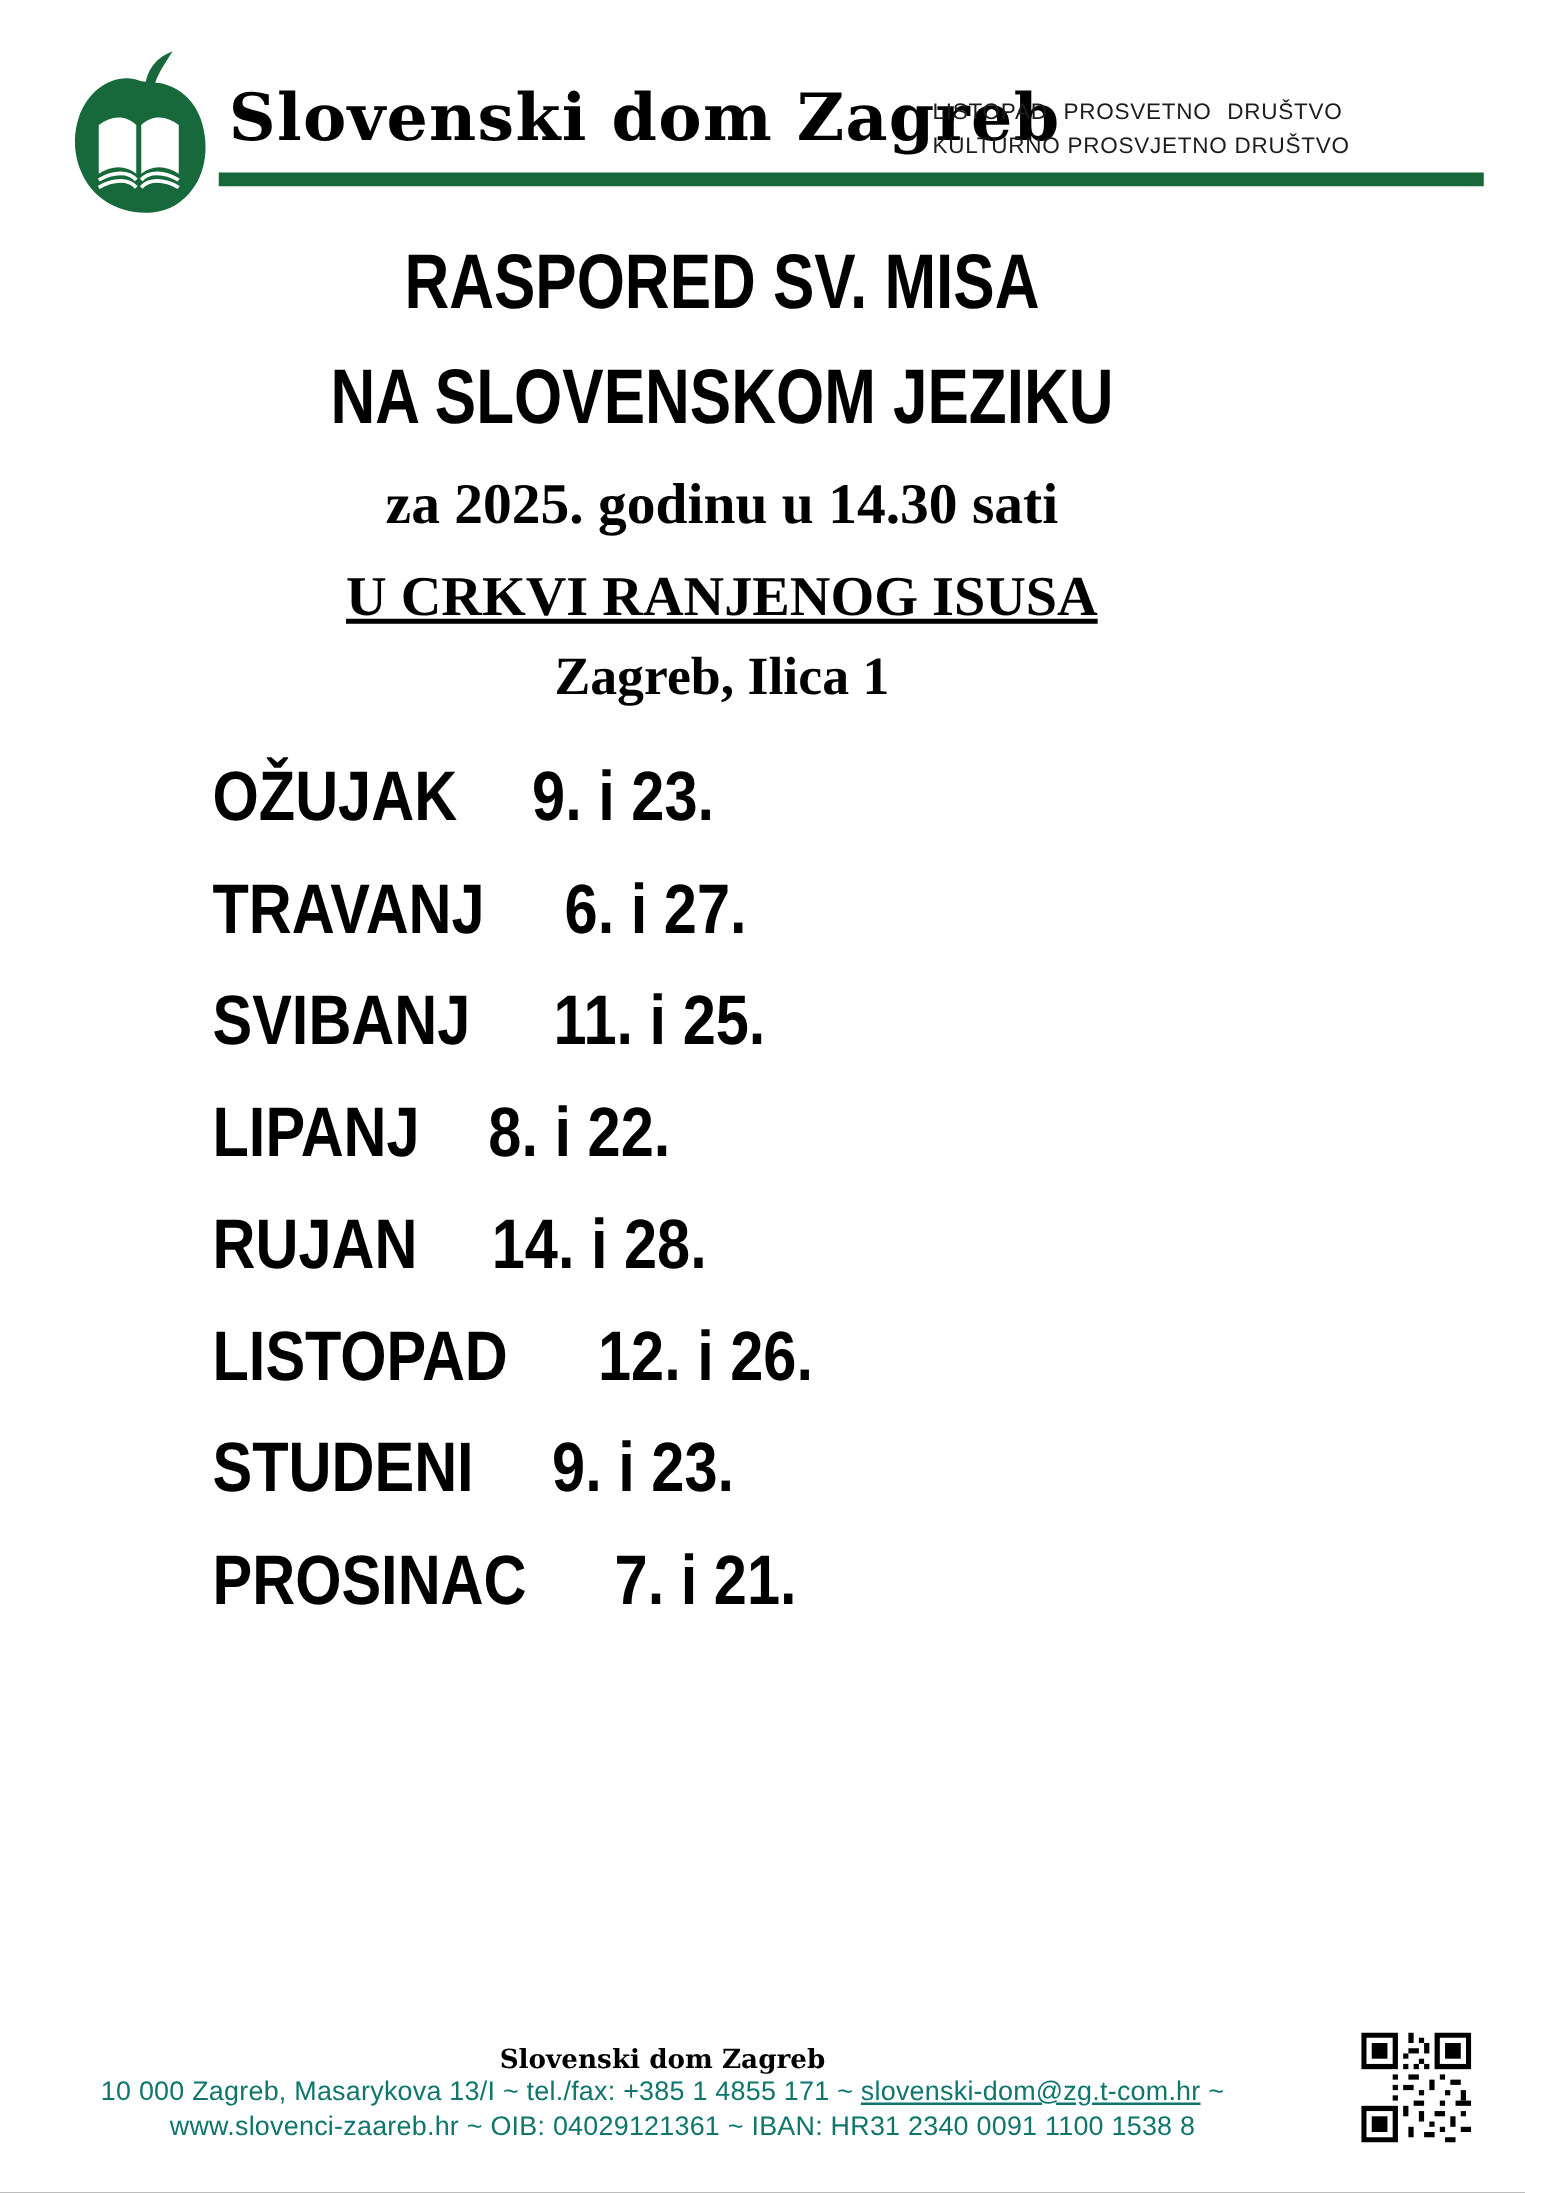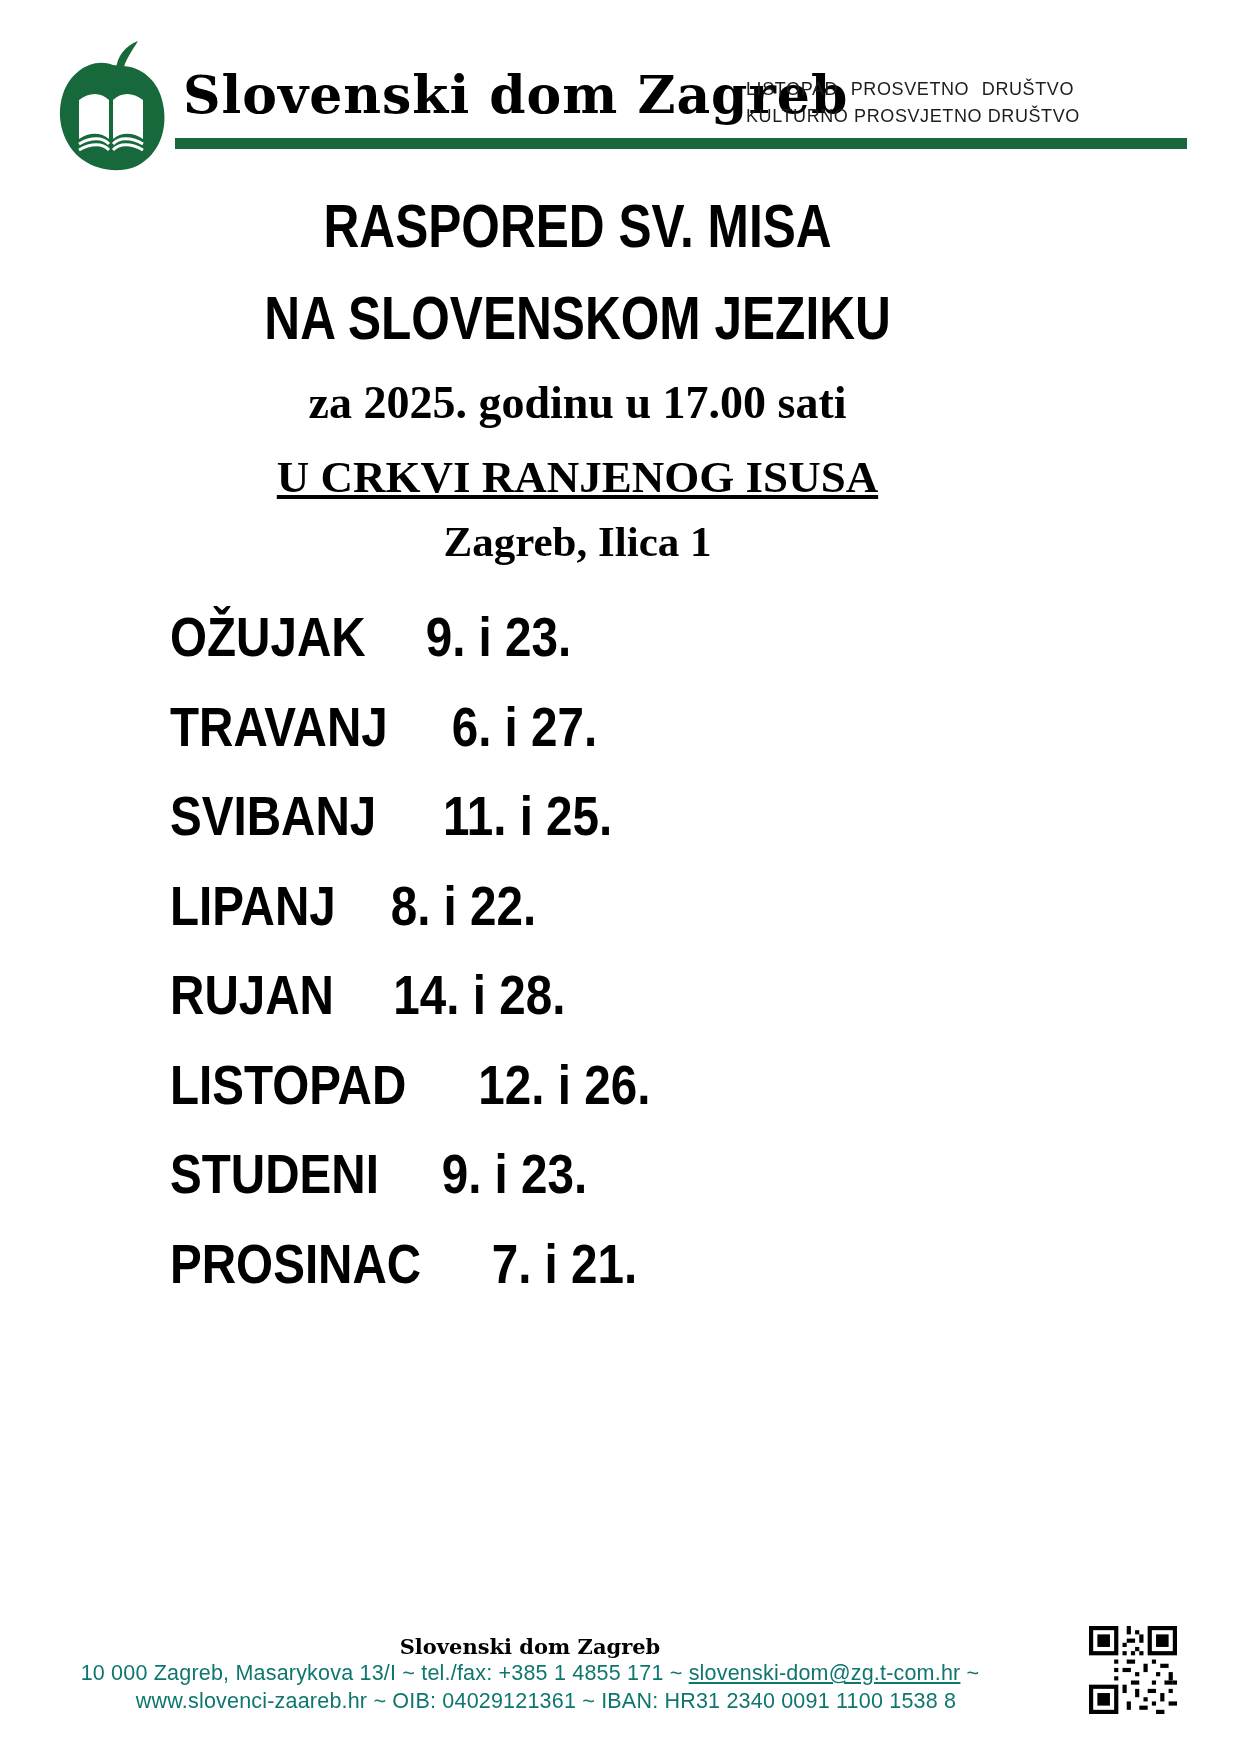--- a/index.html
+++ b/index.html
@@ -87,21 +87,21 @@
     <div class="org-line2">KULTURNO PROSVJETNO DRUŠTVO</div>
   </div>
   <div class="green-bar" style="background: rgb(23, 105, 59);"></div>
 
   <div class="center-col" id="title1">
     <span class="condensed t-main">RASPORED SV. MISA</span>
   </div>
   <div class="center-col" id="title2">
     <span class="condensed t-main">NA SLOVENSKOM JEZIKU</span>
   </div>
-  <div class="center-col serif" id="title3">za 2025. godinu u 17.00 sati</div>
+  <div class="center-col serif" id="title3">za 2025. godinu u 14.30 sati</div>
   <div class="center-col serif" id="title4">U CRKVI RANJENOG ISUSA</div>
   <div class="center-col serif" id="title5">Zagreb, Ilica 1</div>
 
   <div class="srow" style="top:606px">
     <span class="m">OŽUJAK</span>
     <span class="d">9. i 23.</span>
   </div>
   <div class="srow" style="top:696px">
     <span class="m">TRAVANJ</span>
     <span class="d">6. i 27.</span>

